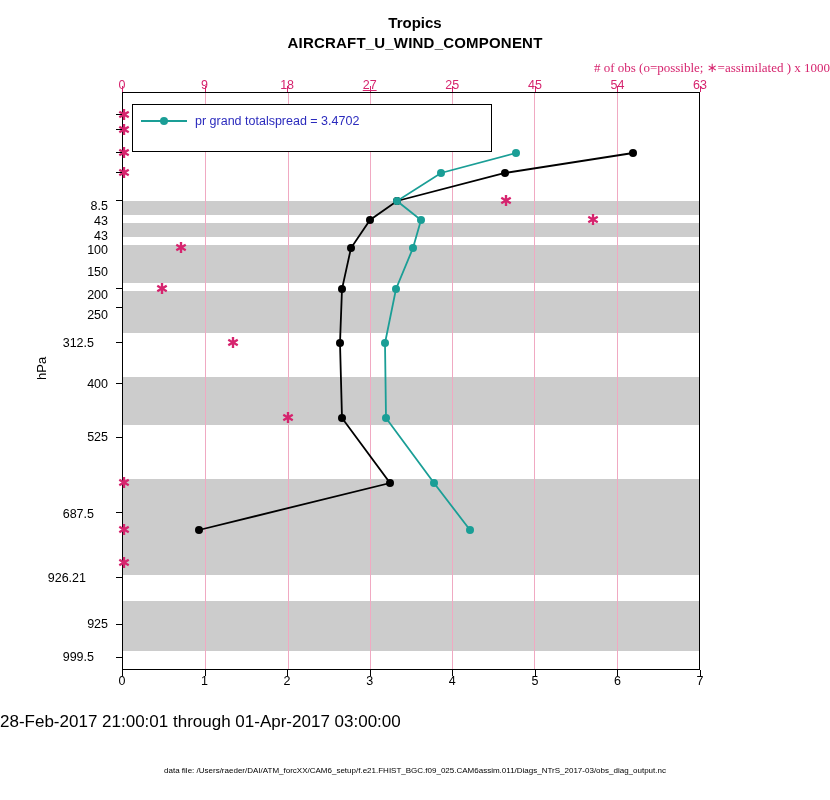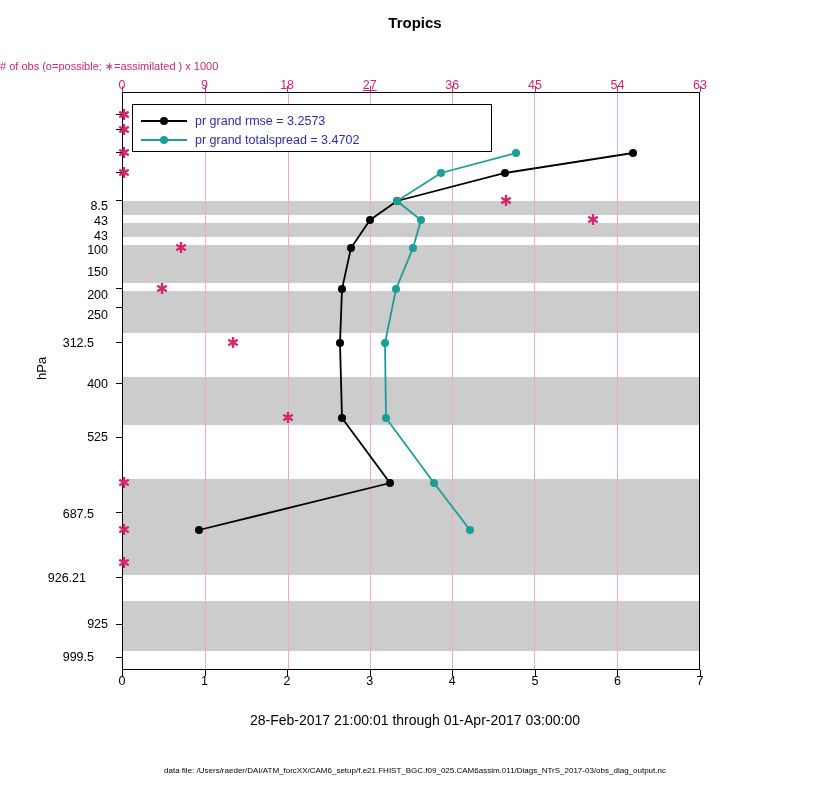--- a/index.html
+++ b/index.html
@@ -14,22 +14,22 @@
 
   .title1{
     position:absolute;left:0;right:0;top:14px;text-align:center;
     font-size:15px;font-weight:bold;
   }
   .title2{
     position:absolute;left:0;right:0;top:34px;text-align:center;
     font-size:15px;font-weight:bold;letter-spacing:0.2px;
   }
   .toptitle{
-    position:absolute;left:0;right:0;top:60px;text-align:left;
-    font-size:11px;color:#d6246e;font-weight:normal;
+    position:absolute;left:0;right:0;top:60px;text-align:right;
+    font-size:13px;color:#d6246e;font-weight:normal;font-family:Liberation Serif, serif;
   }
 
   
   #plot{
     position:absolute;
     left:122px;top:92px;
     width:578px;height:578px;
     border:1.2px solid #000;
     box-sizing:border-box;
     background:#ffffff;
@@ -46,21 +46,21 @@
   .tickmark-l{position:absolute;height:1px;width:6px;background:#000;}
 
   .xlabel{
     position:absolute;left:0;right:0;top:684px;text-align:center;font-size:13px;
   }
   .ylabel{
     position:absolute;left:34px;top:380px;font-size:13px;
     transform:rotate(-90deg);transform-origin:left top;white-space:nowrap;
   }
   .daterange{
-    position:absolute;left:0;right:0;top:712px;text-align:center;font-size:14px;
+    position:absolute;left:0;right:0;top:712px;font-size:17px;
   }
   .datafile{
     position:absolute;left:0;right:0;top:766px;text-align:center;font-size:8px;color:#000;
   }
 
   
   #legend{
     position:absolute;left:132px;top:104px;width:360px;height:48px;
     border:1.2px solid #000;background:#ffffff;box-sizing:border-box;
     padding:6px 8px;
@@ -73,20 +73,21 @@
   svg.series{position:absolute;left:0;top:0;overflow:visible;}
   .obsmark{position:absolute;color:#d6246e;font-size:15px;line-height:1;
            transform:translate(-50%,-50%);font-family:"DejaVu Sans",sans-serif;}
 </style>
 </head>
 <body>
 
 <div id="root">
 
   <div class="title1">Tropics</div>
+  <div class="title2">AIRCRAFT_U_WIND_COMPONENT</div>
   <div class="toptitle"># of obs (o=possible; ∗=assimilated ) x 1000</div>
 
   <div id="plot">
 
     <div class="band" style="top:108px;height:14px;"></div>
     <div class="band" style="top:130px;height:14px;"></div>
     <div class="band" style="top:152px;height:38px;"></div>
     <div class="band" style="top:198px;height:42px;"></div>
     <div class="band" style="top:284px;height:48px;"></div>
     <div class="band" style="top:386px;height:96px;"></div>
@@ -140,47 +141,41 @@
     <div class="obsmark" style="left:39px;top:196px;">✱</div>
     <div class="obsmark" style="left:110px;top:250px;">✱</div>
     <div class="obsmark" style="left:165px;top:325px;">✱</div>
     <div class="obsmark" style="left:1px;top:390px;">✱</div>
     <div class="obsmark" style="left:1px;top:437px;">✱</div>
     <div class="obsmark" style="left:1px;top:470px;">✱</div>
   </div>
 
   <div id="legend">
     <div class="legrow">
-      <span class="legline" style="background:#000000;">
-        <span class="legdot" style="background:#000000;"></span>
-      </span>
-      <span class="legtext">pr grand rmse = 3.2573</span>
-    </div>
-    <div class="legrow">
       <span class="legline" style="background:#1a9e96;">
         <span class="legdot" style="background:#1a9e96;"></span>
       </span>
       <span class="legtext">pr grand totalspread = 3.4702</span>
     </div>
   </div>
 
   <div class="tickmark-t" style="left:122px;top:86px;"></div>
   <div class="tickmark-t" style="left:204.6px;top:86px;"></div>
   <div class="tickmark-t" style="left:287.1px;top:86px;"></div>
   <div class="tickmark-t" style="left:369.7px;top:86px;"></div>
   <div class="tickmark-t" style="left:452.3px;top:86px;"></div>
   <div class="tickmark-t" style="left:534.9px;top:86px;"></div>
   <div class="tickmark-t" style="left:617.4px;top:86px;"></div>
   <div class="tickmark-t" style="left:700px;top:86px;"></div>
 
   <div class="xtick-t" style="left:102px;top:78px;">0</div>
   <div class="xtick-t" style="left:184.6px;top:78px;">9</div>
   <div class="xtick-t" style="left:267.1px;top:78px;">18</div>
   <div class="xtick-t" style="left:349.7px;top:78px;text-decoration:underline;">27</div>
-  <div class="xtick-t" style="left:432.3px;top:78px;">36</div>
+  <div class="xtick-t" style="left:432.3px;top:78px;">25</div>
   <div class="xtick-t" style="left:514.9px;top:78px;">45</div>
   <div class="xtick-t" style="left:597.4px;top:78px;">54</div>
   <div class="xtick-t" style="left:680px;top:78px;">63</div>
 
   <div class="tickmark-b" style="left:122px;top:670px;"></div>
   <div class="tickmark-b" style="left:204.6px;top:670px;"></div>
   <div class="tickmark-b" style="left:287.1px;top:670px;"></div>
   <div class="tickmark-b" style="left:369.7px;top:670px;"></div>
   <div class="tickmark-b" style="left:452.3px;top:670px;"></div>
   <div class="tickmark-b" style="left:534.9px;top:670px;"></div>

